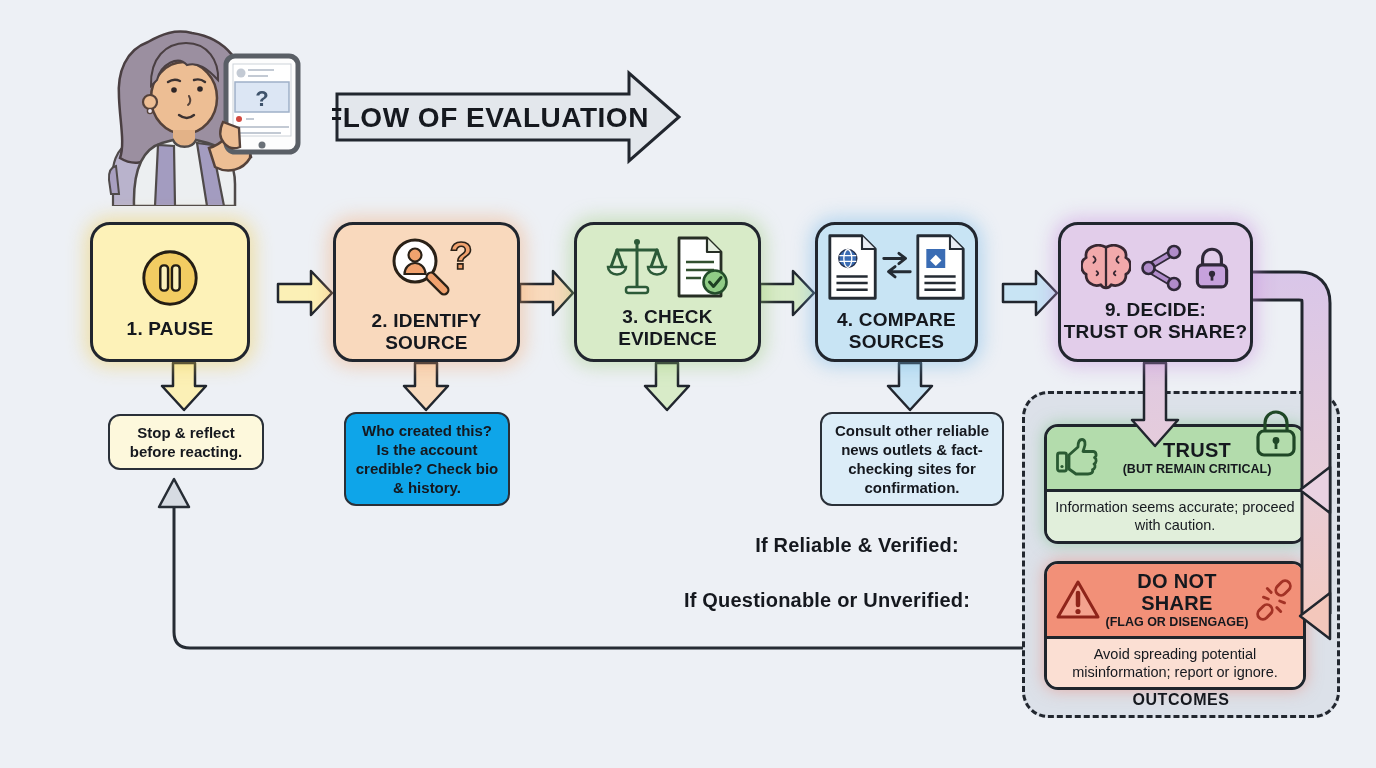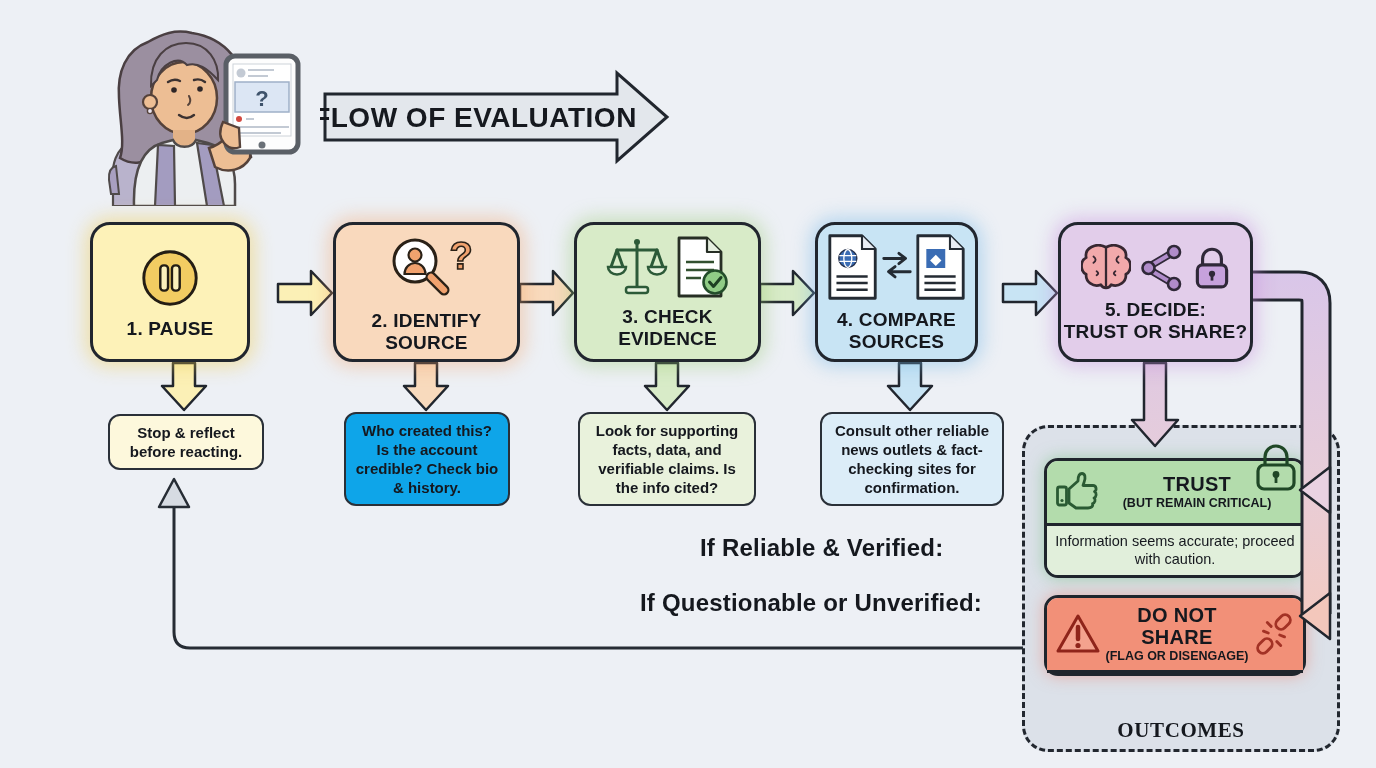--- a/index.html
+++ b/index.html
@@ -5,21 +5,21 @@
   html,body{margin:0;padding:0;background:#edf0f5;}
   #canvas{position:relative;width:1376px;height:768px;overflow:hidden;background:#edf0f5;
           font-family:"Liberation Sans",sans-serif;color:#15181e;}
   svg{display:block;}
   #connectors{position:absolute;left:0;top:0;width:1376px;height:768px;pointer-events:none;}
 
   
   .person{position:absolute;left:76px;top:16px;width:248px;height:190px;}
 
   
-  .flowArrow{position:absolute;left:320px;top:64px;width:352px;height:106px;}
+  .flowArrow{position:absolute;left:332px;top:64px;width:352px;height:106px;}
 
   
   .step{position:absolute;top:222px;height:140px;border:3px solid #21262e;border-radius:20px;
         display:flex;flex-direction:column;align-items:center;justify-content:center;gap:7px;box-sizing:border-box;}
   .s1{left:90px;width:160px;box-shadow:0 0 18px 5px rgba(240,205,80,.45);}
   .s2{left:333px;width:187px;box-shadow:0 0 18px 5px rgba(243,160,100,.40);}
   .s3{left:574px;width:187px;box-shadow:0 0 18px 5px rgba(150,200,110,.40);}
   .s4{left:815px;width:163px;box-shadow:0 0 18px 5px rgba(120,185,230,.45);}
   .s5{left:1058px;width:195px;box-shadow:0 0 18px 5px rgba(200,140,220,.45);}
   .step .label{font-size:19px;font-weight:700;line-height:1.14;text-align:center;letter-spacing:.2px;}
@@ -27,38 +27,38 @@
 
   
   .desc{position:absolute;border:2.5px solid #2a3038;border-radius:12px;padding:7px 8px;
         font-size:15px;font-weight:700;text-align:center;line-height:1.27;box-sizing:content-box;}
   .d1{left:108px;top:414px;width:136px;}
   .d2{left:344px;top:412px;width:146px;}
   .d3{left:578px;top:412px;width:158px;}
   .d4{left:820px;top:412px;width:164px;}
 
   
-  .outcomes{position:absolute;left:1022px;top:425px;width:318px;height:327px;background:#dce1e9;
+  .outcomes{position:absolute;left:1022px;top:391px;width:318px;height:327px;background:#dce1e9;
             border:3px dashed #22272f;border-radius:26px;box-sizing:border-box;}
   .obox{position:absolute;width:256px;border:3px solid #1f252c;border-radius:14px;}
   .trust{left:19px;top:30px;box-shadow:0 0 16px rgba(110,190,120,.55);}
   .dns{left:19px;top:167px;box-shadow:0 0 16px rgba(235,120,100,.5);}
   .ohead{display:flex;align-items:center;padding:6px 8px;border-radius:11px 11px 0 0;
          border-bottom:3px solid #1f252c;min-height:50px;position:relative;}
   .otexts{flex:1;text-align:center;line-height:1.1;}
   .otitle{font-size:20px;font-weight:700;letter-spacing:.3px;}
   .osub{font-size:12.5px;font-weight:700;margin-top:2px;}
   .obody{padding:6px 5px;border-radius:0 0 11px 11px;font-size:14.5px;font-weight:400;
          text-align:center;line-height:1.26;}
   .lockbadge{position:absolute;top:-20px;right:4px;}
   .outcomesTitle{position:absolute;bottom:6px;left:0;right:0;text-align:center;
-                 font-size:21px;font-weight:700;letter-spacing:.6px;font-family:Liberation Serif, serif;}
-
-  
-  .branchLbl{position:absolute;text-align:left;font-size:24px;font-weight:700;letter-spacing:.2px;}
+                 font-size:16px;font-weight:700;letter-spacing:.6px;}
+
+  
+  .branchLbl{position:absolute;text-align:center;font-size:20px;font-weight:700;letter-spacing:.2px;}
   .lblR{left:700px;top:534px;width:314px;}
   .lblQ{left:640px;top:589px;width:374px;}
 </style>
 </head>
 <body>
 
 <div id="canvas">
 
   <div class="outcomes">
     <div class="obox trust">
@@ -100,20 +100,21 @@
           <div class="osub">(FLAG OR DISENGAGE)</div>
         </div>
         <span>
           <svg width="42" height="42" viewBox="0 0 44 44" fill="none" stroke="#a33225" stroke-width="3" stroke-linecap="round">
             <rect x="23" y="4" width="17" height="11" rx="5.5" transform="rotate(-45 31.5 9.5)"></rect>
             <rect x="4" y="29" width="17" height="11" rx="5.5" transform="rotate(-45 12.5 34.5)"></rect>
             <path d="M19,14 L15,10 M16,21 L11,19 M25,30 L29,34 M28,23 L33,25"></path>
           </svg>
         </span>
       </div>
+      <div class="obody" style="background: rgb(251, 223, 211);">Avoid spreading potential misinformation; report or ignore.</div>
     </div>
 
     <div class="outcomesTitle">OUTCOMES</div>
   </div>
 
   <svg id="connectors">
     <defs>
       <linearGradient id="pipeg" gradientUnits="userSpaceOnUse" x1="0" y1="270" x2="0" y2="640">
         <stop offset="0" stop-color="#d9c6e9"></stop>
         <stop offset=".55" stop-color="#e7cdd9"></stop>
@@ -312,26 +313,25 @@
       <span>
         <svg width="38" height="46" viewBox="0 0 36 44">
           <path d="M9,20 V14 a9,9 0 0 1 18,0 V20" fill="none" stroke="#2f2838" stroke-width="3"></path>
           <rect x="4" y="20" width="28" height="21" rx="5" fill="#c6a1dc" stroke="#2f2838" stroke-width="3"></rect>
           <circle cx="18" cy="28.5" r="3" fill="#2f2838"></circle>
           <rect x="16.7" y="29" width="2.6" height="6" fill="#2f2838"></rect>
         </svg>
       </span>
     </div>
     <div class="label">
-      <div>5. DECIDE:</div>
+      <div>9. DECIDE:</div>
         <div>TRUST OR SHARE?</div>
     </div>
   </div>
 
   <div class="desc d1" style="background: rgb(253, 248, 220);">Stop &amp; reflect before reacting.</div>
   <div class="desc d2" style="background: #0ea5e9;">Who created this? Is the account credible? Check bio &amp; history.</div>
-  <div class="desc d3" style="background: rgb(233, 242, 220);">Look for supporting facts, data, and verifiable claims. Is the info cited?</div>
   <div class="desc d4" style="background: rgb(220, 237, 248);">Consult other reliable news outlets &amp; fact-checking sites for confirmation.</div>
 
   <div class="branchLbl lblR">If Reliable &amp; Verified:</div>
   <div class="branchLbl lblQ">If Questionable or Unverified:</div>
 
 </div>
 
 </body></html>

